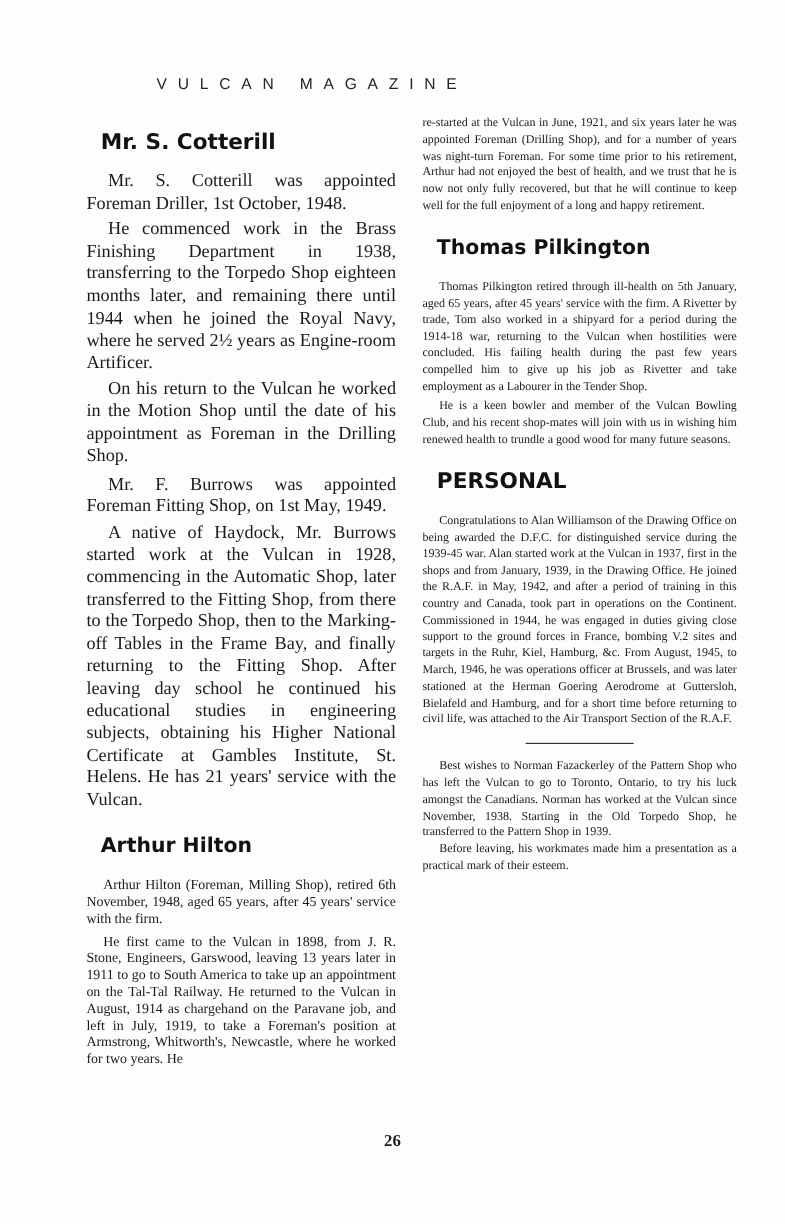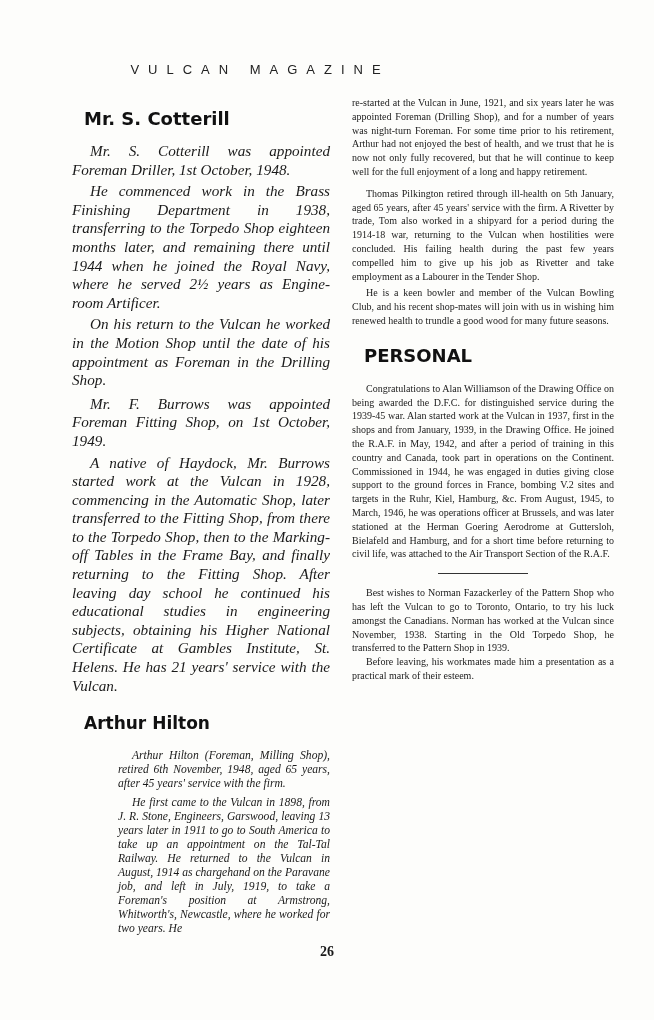--- a/index.html
+++ b/index.html
@@ -4,56 +4,57 @@
 <style>
   html,body{margin:0;padding:0;}
   body{width:654px;height:1020px;background:#fdfdfb;position:relative;overflow:hidden;color:#1a1a1a;font-family:"DejaVu Serif","Liberation Serif",serif;}
   .header{position:absolute;top:62px;left:0;width:520px;text-align:center;font-family:"Liberation Sans",sans-serif;font-size:13px;letter-spacing:9px;color:#222;}
   .col{position:absolute;top:96px;}
   .col-left{left:72px;width:258px;}
   .col-right{left:352px;width:262px;}
   h2{font-family:"DejaVu Sans","Liberation Sans",sans-serif;font-weight:bold;margin:12px;color:#111;}
   .h-large{font-size:18px;line-height:22px;}
   .h-mid{font-size:17px;line-height:22px;}
-  .col-left p{font-family:"Liberation Serif",serif;font-size:15.2px;line-height:18.6px;margin:0;text-align:justify;text-indent:18px;font-style:italic;}
-  .col-left p.small{font-size:11.6px;line-height:14px;text-indent:14px;margin-left:46px;}
+  .col-left p{font-family:"Liberation Serif",serif;font-size:15.2px;line-height:18.6px;margin:0;text-align:justify;text-indent:18px;}
+  .col-left p.small{font-size:11.6px;line-height:14px;text-indent:14px;}
   .col-right p{font-family:"Liberation Serif",serif;font-size:10px;line-height:13.8px;margin:0;text-align:justify;text-indent:14px;}
   .col-right p.noindent{text-indent:0;}
   .gap{height:5px;}
   .gap-s{height:3px;}
   .rule{width:90px;height:1px;background:#333;margin:12px auto 12px auto;}
   .pageno{position:absolute;top:944px;left:0;width:654px;text-align:center;font-family:"Liberation Serif",serif;font-weight:bold;font-size:14px;}
 </style>
 </head>
 <body>
 
 <div class="header">VULCAN MAGAZINE</div>
 
 <div class="col col-left">
   <h2 class="h-large">Mr. S. Cotterill</h2>
   <p>Mr. S. Cotterill was appointed Foreman Driller, 1st October, 1948.</p>
   <div class="gap-s"></div>
   <p>He commenced work in the Brass Finishing Department in 1938, transferring to the Torpedo Shop eighteen months later, and remaining there until 1944 when he joined the Royal Navy, where he served 2½ years as Engine-room Artificer.</p>
   <div class="gap-s"></div>
   <p>On his return to the Vulcan he worked in the Motion Shop until the date of his appointment as Foreman in the Drilling Shop.</p>
   <div class="gap"></div>
-  <p>Mr. F. Burrows was appointed Foreman Fitting Shop, on 1st October, 1949.</p>
+  <p>Mr. F. Burrows was appointed Foreman Fitting Shop, on 1st May, 1949.</p>
   <div class="gap-s"></div>
   <p>A native of Haydock, Mr. Burrows started work at the Vulcan in 1928, commencing in the Automatic Shop, later transferred to the Fitting Shop, from there to the Torpedo Shop, then to the Marking-off Tables in the Frame Bay, and finally returning to the Fitting Shop. After leaving day school he continued his educational studies in engineering subjects, obtaining his Higher National Certificate at Gambles Institute, St. Helens. He has 21 years' service with the Vulcan.</p>
   <div class="gap"></div>
   <h2 class="h-mid">Arthur Hilton</h2>
   <div class="gap-s"></div>
   <p class="small">Arthur Hilton (Foreman, Milling Shop), retired 6th November, 1948, aged 65 years, after 45 years' service with the firm.</p>
   <div class="gap"></div>
   <p class="small">He first came to the Vulcan in 1898, from J. R. Stone, Engineers, Garswood, leaving 13 years later in 1911 to go to South America to take up an appointment on the Tal-Tal Railway. He returned to the Vulcan in August, 1914 as chargehand on the Paravane job, and left in July, 1919, to take a Foreman's position at Armstrong, Whitworth's, Newcastle, where he worked for two years. He</p>
 </div>
 
 <div class="col col-right">
   <p class="noindent">re-started at the Vulcan in June, 1921, and six years later he was appointed Foreman (Drilling Shop), and for a number of years was night-turn Foreman. For some time prior to his retirement, Arthur had not enjoyed the best of health, and we trust that he is now not only fully recovered, but that he will continue to keep well for the full enjoyment of a long and happy retirement.</p>
   <div class="gap"></div>
+  <h2 class="h-mid">Thomas Pilkington</h2>
   <div class="gap-s"></div>
   <p>Thomas Pilkington retired through ill-health on 5th January, aged 65 years, after 45 years' service with the firm. A Rivetter by trade, Tom also worked in a shipyard for a period during the 1914-18 war, returning to the Vulcan when hostilities were concluded. His failing health during the past few years compelled him to give up his job as Rivetter and take employment as a Labourer in the Tender Shop.</p>
   <div class="gap-s"></div>
   <p>He is a keen bowler and member of the Vulcan Bowling Club, and his recent shop-mates will join with us in wishing him renewed health to trundle a good wood for many future seasons.</p>
   <div class="gap"></div>
   <h2 class="h-large">PERSONAL</h2>
   <div class="gap-s"></div>
   <p>Congratulations to Alan Williamson of the Drawing Office on being awarded the D.F.C. for distinguished service during the 1939-45 war. Alan started work at the Vulcan in 1937, first in the shops and from January, 1939, in the Drawing Office. He joined the R.A.F. in May, 1942, and after a period of training in this country and Canada, took part in operations on the Continent. Commissioned in 1944, he was engaged in duties giving close support to the ground forces in France, bombing V.2 sites and targets in the Ruhr, Kiel, Hamburg, &amp;c. From August, 1945, to March, 1946, he was operations officer at Brussels, and was later stationed at the Herman Goering Aerodrome at Guttersloh, Bielafeld and Hamburg, and for a short time before returning to civil life, was attached to the Air Transport Section of the R.A.F.</p>
   <div class="rule"></div>
   <p>Best wishes to Norman Fazackerley of the Pattern Shop who has left the Vulcan to go to Toronto, Ontario, to try his luck amongst the Canadians. Norman has worked at the Vulcan since November, 1938. Starting in the Old Torpedo Shop, he transferred to the Pattern Shop in 1939.</p>

